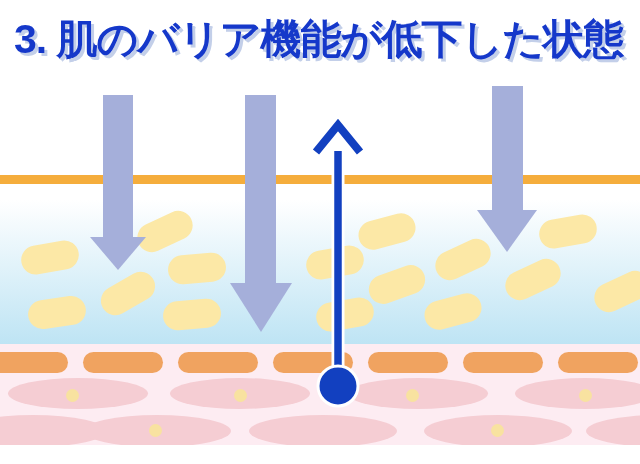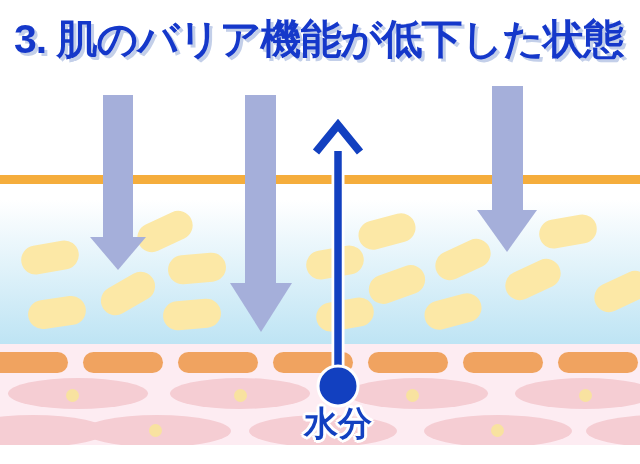--- a/index.html
+++ b/index.html
@@ -108,15 +108,14 @@
 
 
   <svg class="up-arrow" viewBox="0 0 640 464">
     <line class="w" x1="338" y1="154" x2="338" y2="372" stroke-width="13"></line>
     <polyline class="w" points="316,152 338,125 360,152" stroke-width="14" stroke-linejoin="miter"></polyline>
     <polyline class="b" points="316,152 338,125 360,152" stroke-width="8" stroke-linejoin="miter"></polyline>
     <line class="b" x1="338" y1="151" x2="338" y2="369" stroke-width="7.5"></line>
     <circle class="dot" cx="338" cy="386" r="20"></circle>
   </svg>
 
-  <div class="water-label">水分</div>
 
 </div>
 
 </body></html>

